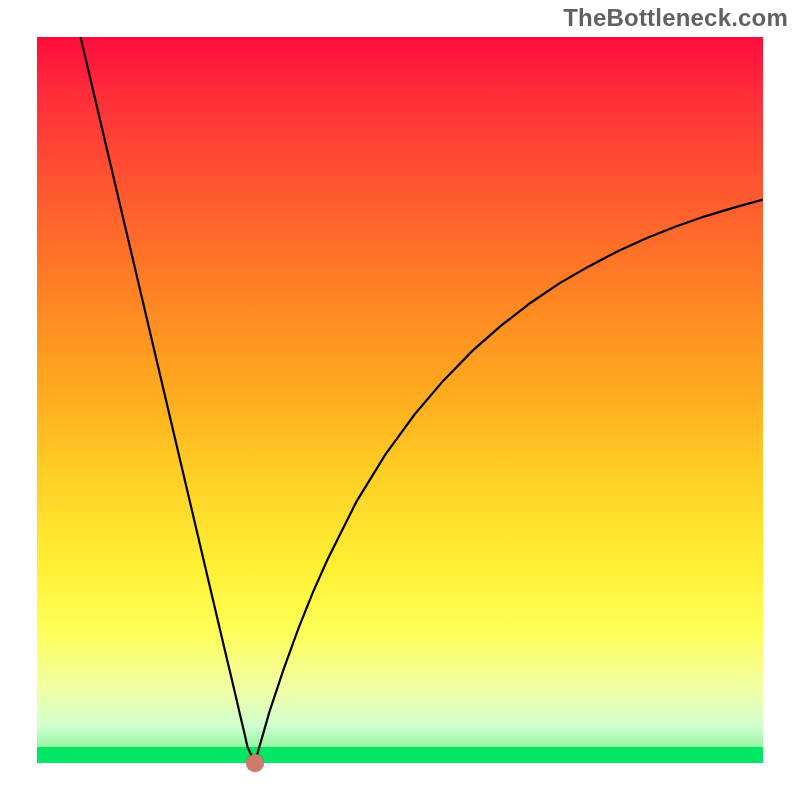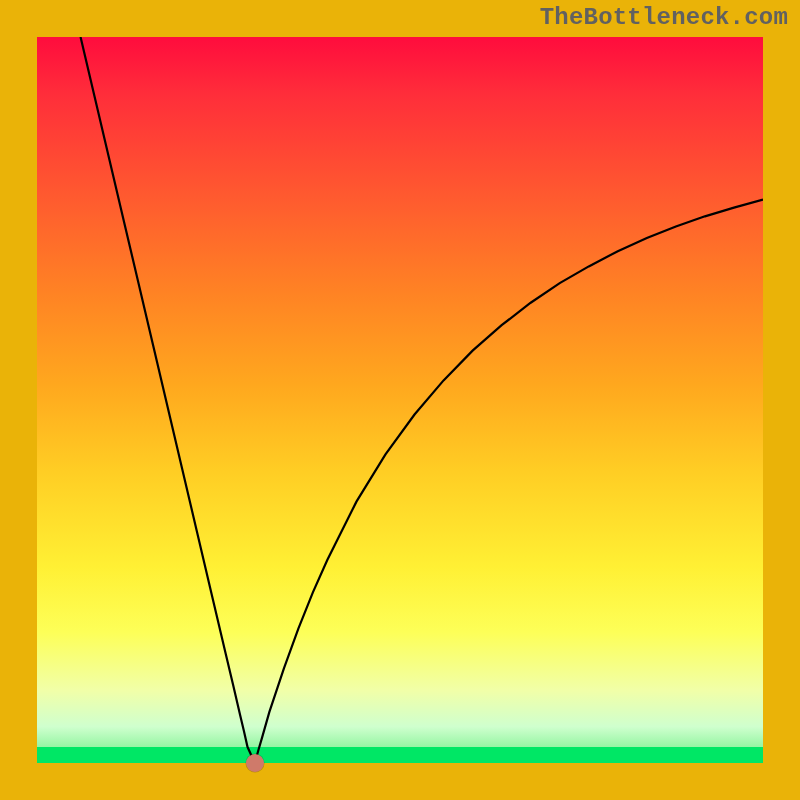--- a/index.html
+++ b/index.html
@@ -8,22 +8,21 @@
     width: 800px;
     height: 800px;
     background: #000;
     overflow: hidden;
     font-family: Arial, Helvetica, sans-serif;
   }
   .outer {
     position: relative;
     width: 800px;
     height: 800px;
-    background: #eab308;
-    font-family: Liberation Mono, monospace;
+    background: #ffffff;
   }
   .watermark {
     position: absolute;
     top: 4px;
     right: 12px;
     font-size: 24px;
     font-weight: 600;
     color: #616161;
     letter-spacing: 0.2px;
     pointer-events: none;

